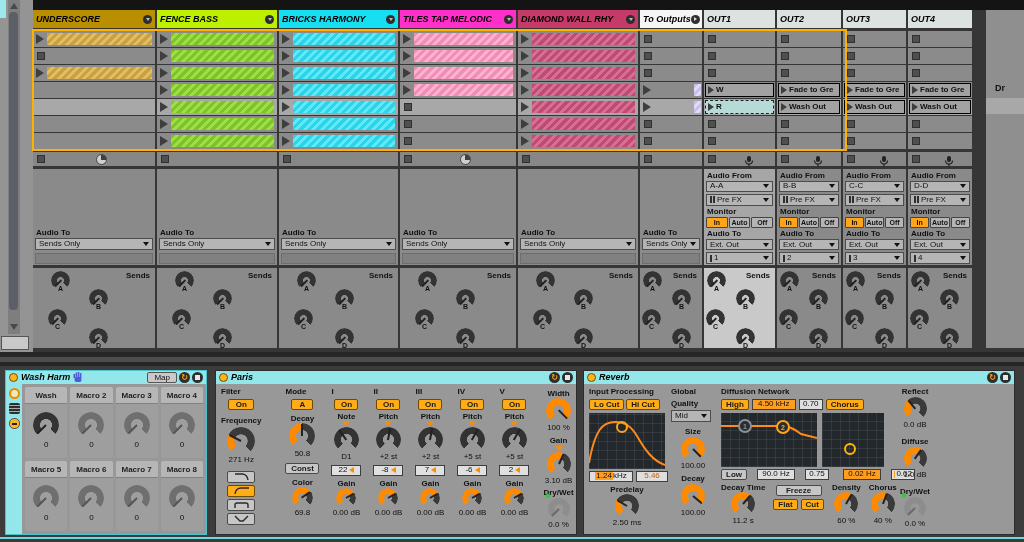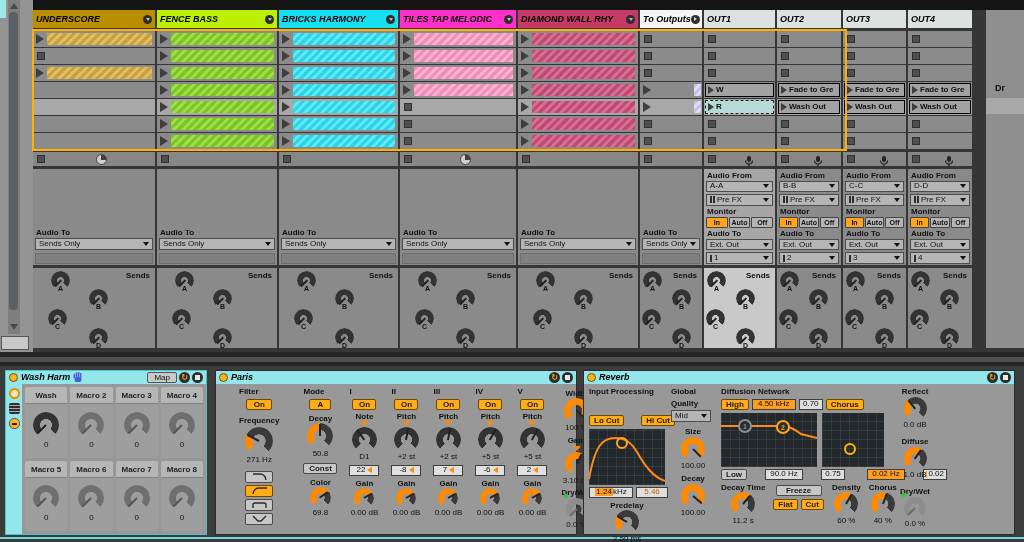--- a/index.html
+++ b/index.html
@@ -1074,21 +1074,21 @@
       </div>
       <div class="device" style="left: 215px; width: 362px;">
         <div class="d-title">
           <span class="activator"></span>
           <span>Paris</span>
           <div class="d-icons">
             <div class="d-icon">↻</div>
             <div class="d-icon"><span class="sq"></span></div>
           </div>
         </div>
-        <div style="flex: 1 1 0%; display: flex; gap: 12px; padding: 3px 23px;">
+        <div style="flex: 1 1 0%; display: flex; gap: 12px; padding: 3px 5px;">
           <div class="col" style="width: 48px;">
             <div class="sec-label">Filter</div>
             <div class="obtn" style="width: 26px; margin-top: 2px;">On</div>
             <div class="klabel" style="margin-top: 6px;">Frequency</div>
             <div class="knob" style="width: 28px; height: 28px; margin-top: 2px;">
               <div class="ring" style="background: conic-gradient(from -135deg, rgb(255, 138, 0) 0deg, rgb(255, 138, 0) 72deg, rgb(58, 58, 58) 72deg, rgb(58, 58, 58) 270deg, transparent 270deg, transparent 360deg); mask: radial-gradient(circle, transparent 0px, transparent calc(50% - 3.5px), rgb(0, 0, 0) calc(50% - 3px));"></div>
               <span class="ptr" style="background: rgb(34, 34, 34); transform: rotate(-63deg);"></span>
             </div>
             <div class="kval">271 Hz</div>
             <div style="display: flex; flex-direction: column; gap: 2px; margin-top: 6px;">
@@ -1266,21 +1266,21 @@
           <span class="activator"></span>
           <span>Reverb</span>
           <div class="d-icons">
             <div class="d-icon">↻</div>
             <div class="d-icon"><span class="sq"></span></div>
           </div>
         </div>
         <div style="flex: 1 1 0%; display: flex; gap: 6px; padding: 3px 5px;">
           <div class="col" style="width: 76px; align-items: flex-start;">
             <div class="sec-label">Input Processing</div>
-            <div style="display: flex; gap: 17px; margin-top: 18px;">
+            <div style="display: flex; gap: 2px; margin-top: 2px;">
               <div class="obtn">Lo Cut</div>
               <div class="obtn">Hi Cut</div>
             </div>
             <div class="graph" style="width: 76px; height: 56px; margin-top: 3px;">
               <svg width="76" height="56" viewBox="0 0 76 56">
                 <path d="M0,50 C6,16 14,9 26,9 C36,9 42,13 48,23 C56,37 64,48 76,52" fill="none" stroke="#ff8a19" stroke-width="2"></path>
                 <circle cx="33" cy="14" r="5" fill="none" stroke="#ffa519" stroke-width="2"></circle>
               </svg>
             </div>
             <div style="display: flex; gap: 3px; margin-top: 2px;">
@@ -1336,21 +1336,21 @@
                   <circle cx="62" cy="14" r="6" fill="#2a2e33" stroke="#ffa519" stroke-width="2"></circle>
                   <text x="62" y="17" font-size="7" fill="#ffa519" text-anchor="middle" font-weight="bold">2</text>
                 </svg>
               </div>
               <div class="graph" style="width: 62px; height: 54px; margin-top: 3px;">
                 <svg width="62" height="54" viewBox="0 0 62 54">
                   <circle cx="28" cy="36" r="5" fill="none" stroke="#ffb800" stroke-width="2"></circle>
                 </svg>
               </div>
             </div>
-            <div style="display: flex; gap: 18px; margin-top: 2px;">
+            <div style="display: flex; gap: 10px; margin-top: 2px;">
               <div class="gbtn">Low</div>
               <div class="vbox" style="width: 38px;">90.0 Hz</div>
               <div class="vbox" style="width: 24px;">0.75</div>
               <div class="vbox or" style="width: 38px; margin-left: 4px;">0.02 Hz</div>
               <div class="vbox" style="width: 24px;">
                 <span class="oseg" style="width: 3px; height: 7px; padding: 0px; margin-right: 1px;"></span>
                 <span>0.02</span>
               </div>
             </div>
             <div style="display: flex; gap: 8px; margin-top: 3px; align-items: flex-start; width: 100%;">

